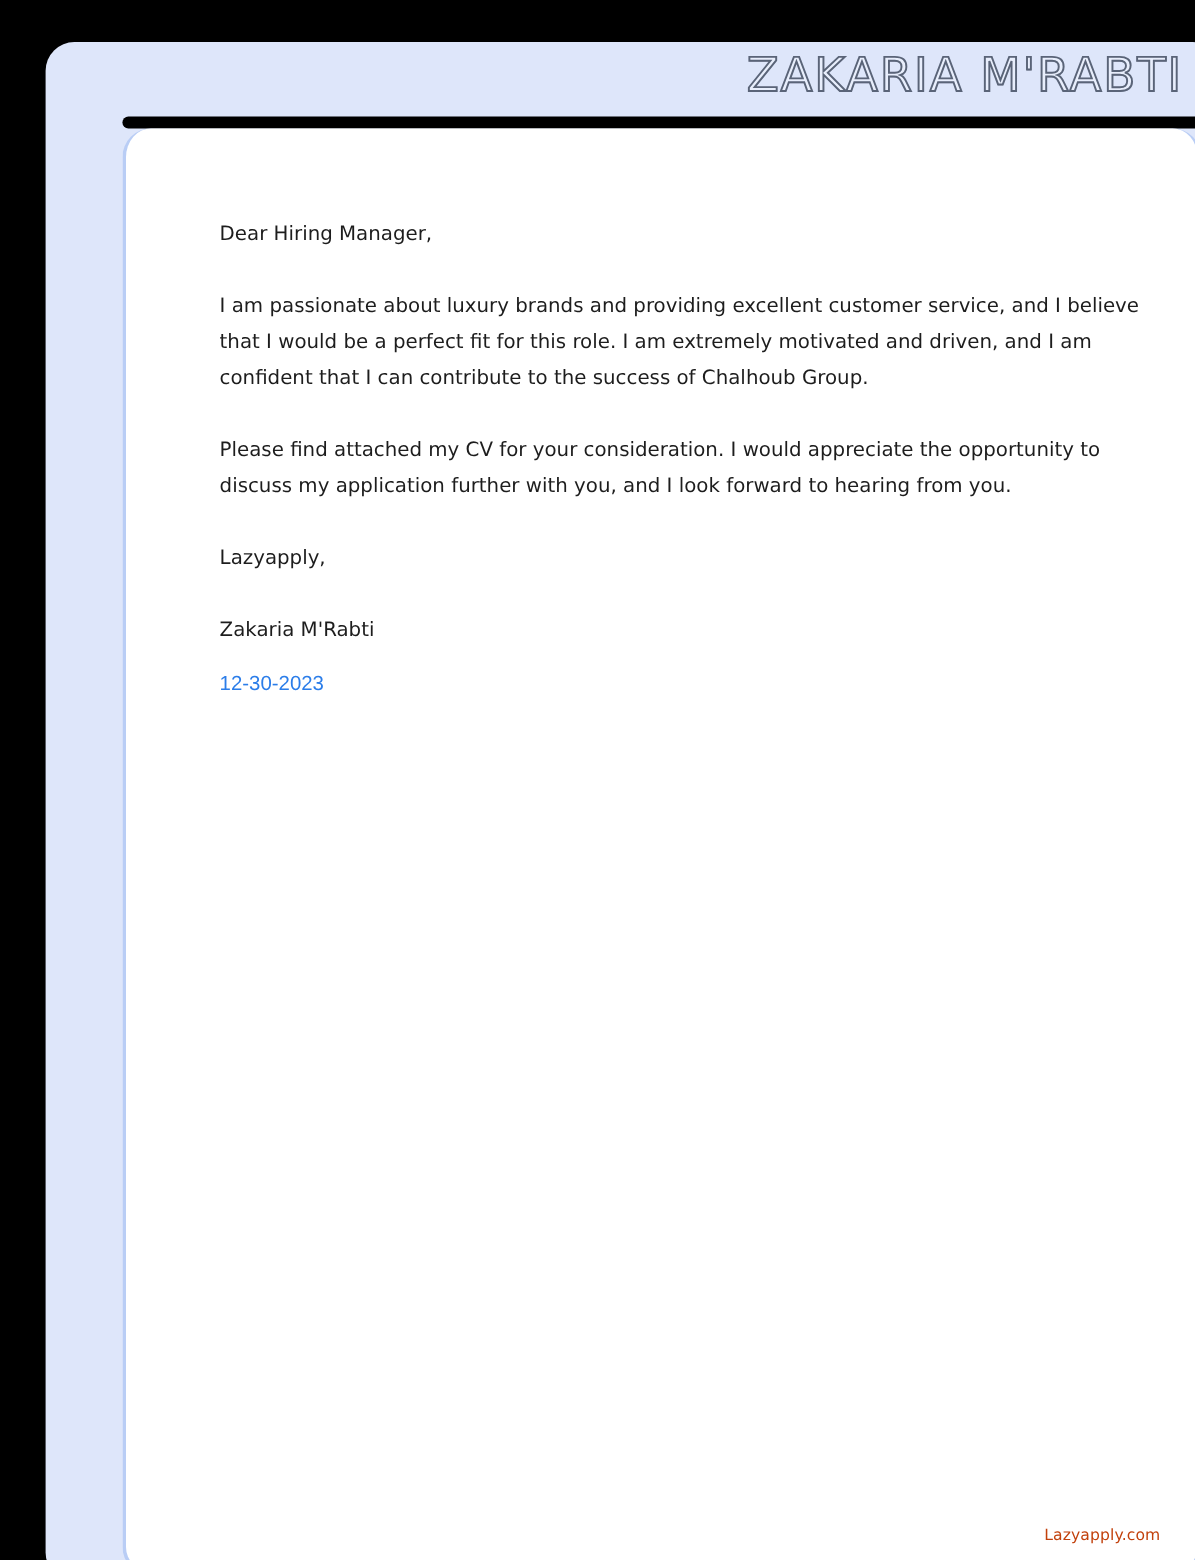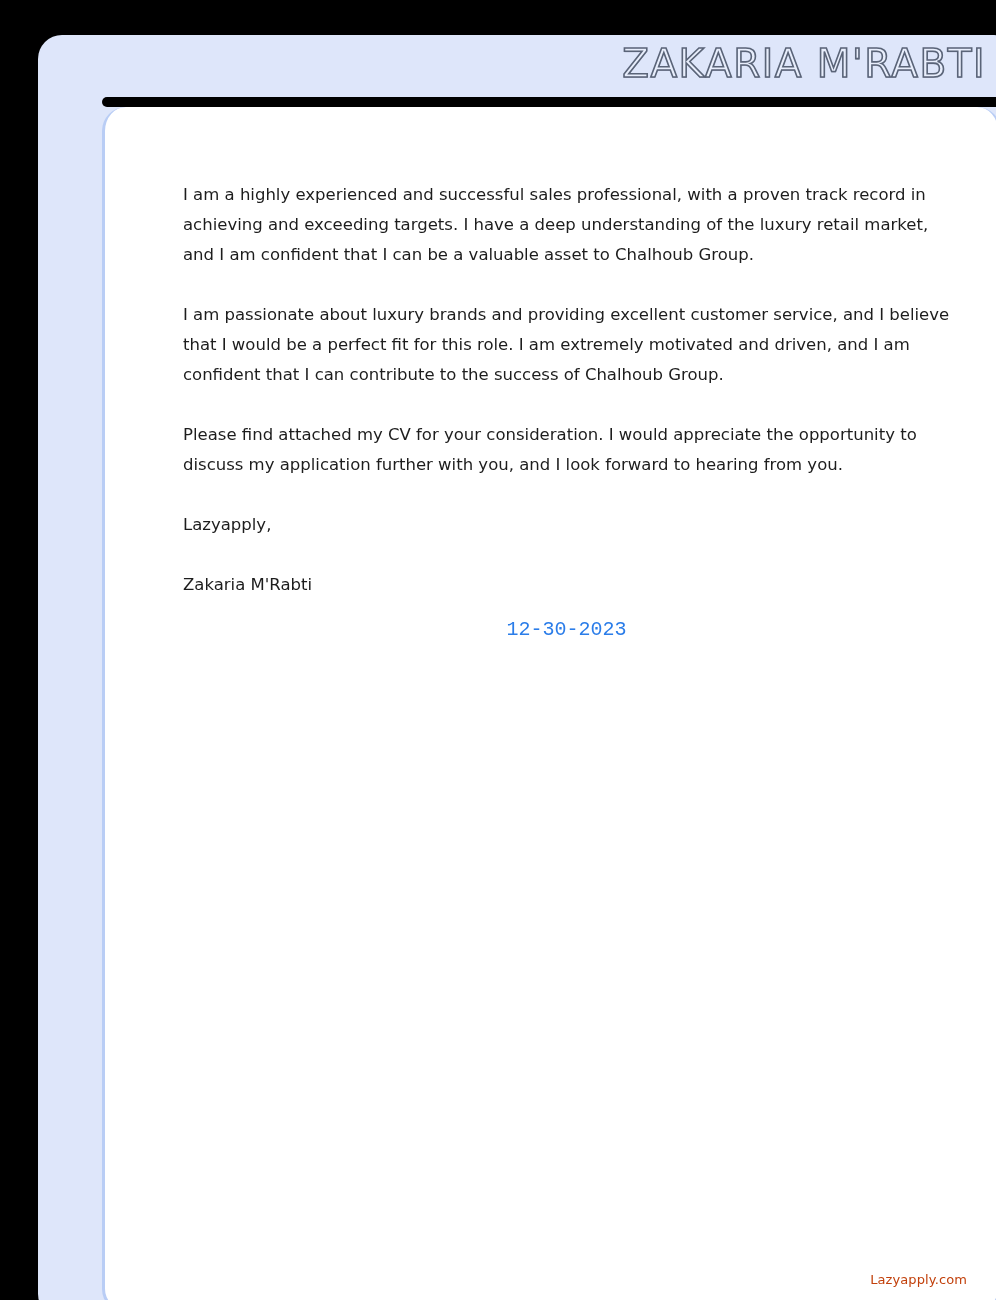--- a/index.html
+++ b/index.html
@@ -102,26 +102,25 @@
   .para { margin-bottom: 30px; }
   .para:last-child { margin-bottom: 0; }
 
   .salutation { margin-bottom: 30px; }
 
   .closing { margin-bottom: 30px; }
 
   .signer { margin-bottom: 10px; }
 
   .letter-date {
-    font-family: Liberation Mono, monospace;
-    font-size: 20px;
+    font-family: Liberation Sans, sans-serif;
+    font-size: 17px;
     line-height: 30px;
     color: #2b7de9;
     font-weight: 400;
-    text-align: center;
   }
 
   
   .footer-brand {
     position: absolute;
     right: 16px;
     bottom: 8px;
     font-family: "DejaVu Sans", sans-serif;
     font-size: 13px;
     color: #c2410c;
@@ -139,23 +138,23 @@
     <div class="doc-header">
       <div class="name-title">ZAKARIA M'RABTI</div>
     </div>
 
     <div class="header-rule"></div>
 
     <div class="letter-sheet">
 
       <div class="letter-body">
 
+        <p class="salutation">Dear Hiring Manager,</p>
 
 
-        <p class="para">I am a highly experienced and successful sales professional, with a proven track record in achieving and exceeding targets. I have a deep understanding of the luxury retail market, and I am confident that I can be a valuable asset to Chalhoub Group.</p>
 
         <p class="para">I am passionate about luxury brands and providing excellent customer service, and I believe that I would be a perfect fit for this role. I am extremely motivated and driven, and I am confident that I can contribute to the success of Chalhoub Group.</p>
 
         <p class="para">Please find attached my CV for your consideration. I would appreciate the opportunity to discuss my application further with you, and I look forward to hearing from you.</p>
 
         <p class="closing">Lazyapply,</p>
 
         <p class="signer">Zakaria M'Rabti</p>
 
         <div class="letter-date">12-30-2023</div>

